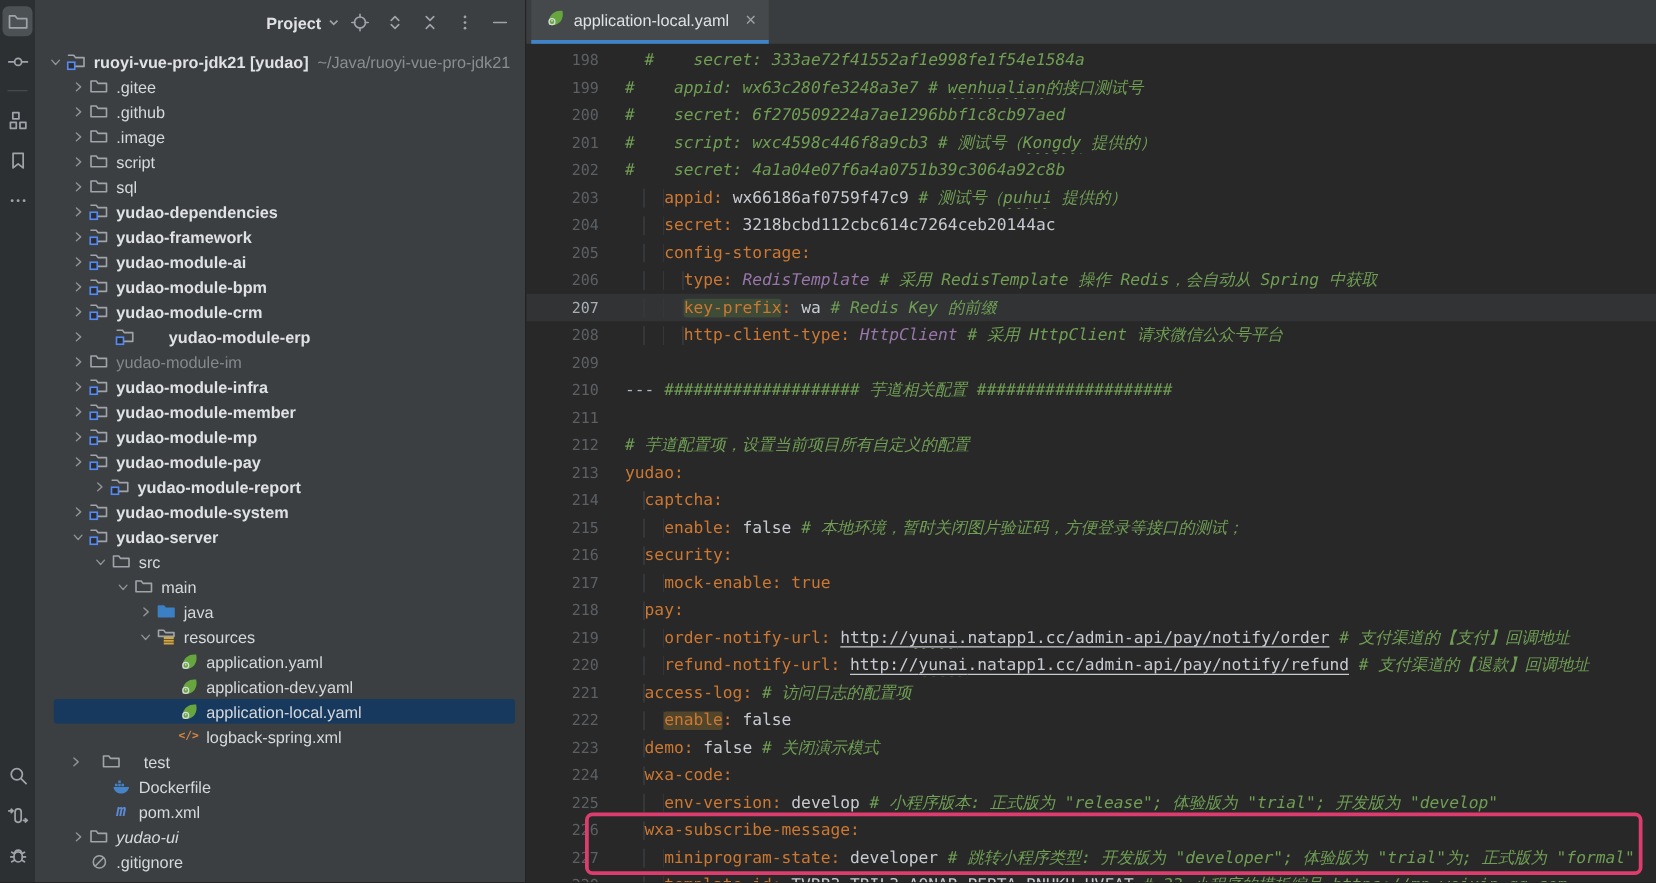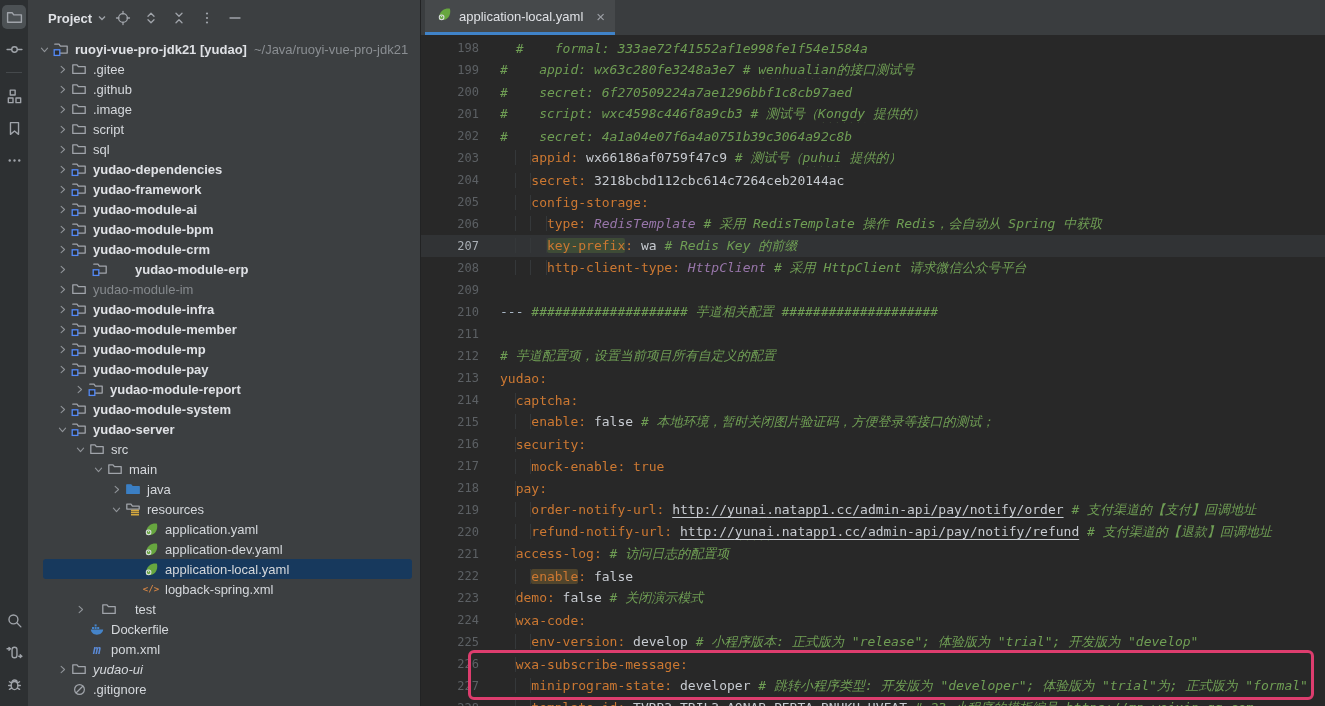--- a/index.html
+++ b/index.html
@@ -9,21 +9,21 @@
   .abar{width:28px;flex:0 0 28px;background:#2d3032;display:flex;flex-direction:column;
         justify-content:space-between;padding:5px 0 10px;box-sizing:border-box;}
   .abar-group{display:flex;flex-direction:column;align-items:center;gap:8px;}
   .abtn{width:24px;height:24px;display:flex;align-items:center;justify-content:center;border-radius:5px;cursor:pointer;}
   .abtn.active{background:#4c5154;}
   .abtn svg{display:block;}
   .asep{width:16px;height:1px;background:#45494c;margin:3px 0;}
   
   .panel{width:393px;flex:0 0 393px;background:#3c3f41;border-right:1px solid #222324;
          box-sizing:border-box;display:flex;flex-direction:column;min-width:0;}
-  .panel-head{height:36px;flex:0 0 36px;display:flex;align-items:center;justify-content:flex-start;
+  .panel-head{height:36px;flex:0 0 36px;display:flex;align-items:center;justify-content:flex-end;
               padding:0 10px 0 14px;}
   .panel-title{display:flex;align-items:center;gap:5px;color:#dfe1e5;font-size:13px;font-weight:700;
                background:none;border:none;cursor:pointer;font-family:inherit;}
   .panel-tools{display:flex;align-items:center;gap:8px;}
   .ptool{width:20px;height:20px;display:flex;align-items:center;justify-content:center;cursor:pointer;border-radius:4px;}
   .tree{position:relative;flex:1;overflow:hidden;padding-top:3px;}
   .trow{position:relative;height:20px;display:flex;align-items:center;white-space:nowrap;overflow:hidden;
         font-size:13px;color:#d5d8dc;cursor:pointer;}
   .trow.selected::before{content:"";position:absolute;left:15px;right:8px;top:0;bottom:0;
         background:#17395d;border-radius:3px;}
@@ -552,21 +552,21 @@
           </span>
           <span class="tlabel">application-local.yaml</span>
         </div>
         <div class="trow" style="padding-left: 98px;">
           <span class="chev"></span>
           <span class="ticon" style="display: inline-flex; align-items: center; justify-content: center;">
             <span class="mono-glyph" style="font-size:9px;color:#d28445;">&lt;/&gt;</span>
           </span>
           <span class="tlabel">logback-spring.xml</span>
         </div>
-        <div class="trow" style="padding-left: 44px; gap: 12px;">
+        <div class="trow" style="padding-left: 24px; gap: 12px;">
           <span class="chev">
             <svg width="11" height="11" viewBox="0 0 16 16">
               <path d="M6 3.5l5 4.5-5 4.5" fill="none" stroke="#8f9398" stroke-width="1.6" stroke-linecap="round" stroke-linejoin="round"></path>
             </svg>
           </span>
           <span class="ticon" style="display: inline-flex; align-items: center; justify-content: center;">
             <svg width="16" height="16" viewBox="0 0 16 16">
               <path d="M1.8 3.8h4.2l1.4 1.9h6.8v6.7H1.8z" fill="none" stroke="#a0a4aa" stroke-width="1.3" stroke-linecap="round" stroke-linejoin="round"></path>
             </svg>
           </span>
@@ -625,21 +625,21 @@
               <path d="M13.8 1.8c.8 3.3.3 6.6-1.6 9C10 13.6 6 14.6 2.2 13.6c-.5-3.9.8-7.6 3.6-9.8 2.2-1.8 5.2-2.4 8-2z" fill="#67a63f"></path>
               <circle cx="4.9" cy="11" r="2.5" fill="none" stroke="#d9dce0" stroke-width="1.1"></circle>
               <path d="M4.9 9.6V11" stroke="#d9dce0" stroke-width="1.1" fill="none"></path>
             </svg></span>
         <span class="tab-label">application-local.yaml</span>
         <span class="tab-close">×</span>
       </div>
     </div>
     <div class="code-area" id="code-area">
       <div class="lines" id="code-lines">
-          <div class="crow"><span class="ln">198</span><span class="codeline"><span class="c">  #    formal: 333ae72f41552af1e998fe1f54e1584a</span></span></div>
+          <div class="crow"><span class="ln">198</span><span class="codeline"><span class="c">  #    secret: 333ae72f41552af1e998fe1f54e1584a</span></span></div>
           <div class="crow"><span class="ln">199</span><span class="codeline"><span class="c">#    appid: wx63c280fe3248a3e7 # </span><span class="c"><span class="w">wenhualian</span></span><span class="c">的接口测试号</span></span></div>
           <div class="crow"><span class="ln">200</span><span class="codeline"><span class="c">#    secret: 6f270509224a7ae1296bbf1c8cb97aed</span></span></div>
           <div class="crow"><span class="ln">201</span><span class="codeline"><span class="c">#    script: wxc4598c446f8a9cb3 # 测试号（</span><span class="c"><span class="w">Kongdy</span></span><span class="c"> 提供的）</span></span></div>
           <div class="crow"><span class="ln">202</span><span class="codeline"><span class="c">#    secret: 4a1a04e07f6a4a0751b39c3064a92c8b</span></span></div>
           <div class="crow"><span class="ln">203</span><span class="codeline"><span class="s">    </span><span class="k">appid:</span><span class="v"> wx66186af0759f47c9 </span><span class="c"># 测试号（</span><span class="c"><span class="w">puhui</span></span><span class="c"> 提供的）</span></span></div>
           <div class="crow"><span class="ln">204</span><span class="codeline"><span class="s">    </span><span class="k">secret:</span><span class="v"> 3218bcbd112cbc614c7264ceb20144ac</span></span></div>
           <div class="crow"><span class="ln">205</span><span class="codeline"><span class="s">    </span><span class="k">config-storage:</span></span></div>
           <div class="crow"><span class="ln">206</span><span class="codeline"><span class="s">      </span><span class="k">type:</span><span class="e"> RedisTemplate</span><span class="c"> # 采用 RedisTemplate 操作 Redis，会自动从 Spring 中获取</span></span></div>
           <div class="crow cl"><span class="ln">207</span><span class="codeline"><span class="s">      </span><span class="k"><span class="hg">key-prefix</span></span><span class="k">:</span><span class="v"> wa </span><span class="c"># Redis Key 的前缀</span></span></div>
           <div class="crow"><span class="ln">208</span><span class="codeline"><span class="s">      </span><span class="k">http-client-type:</span><span class="e"> HttpClient</span><span class="c"> # 采用 HttpClient 请求微信公众号平台</span></span></div>

